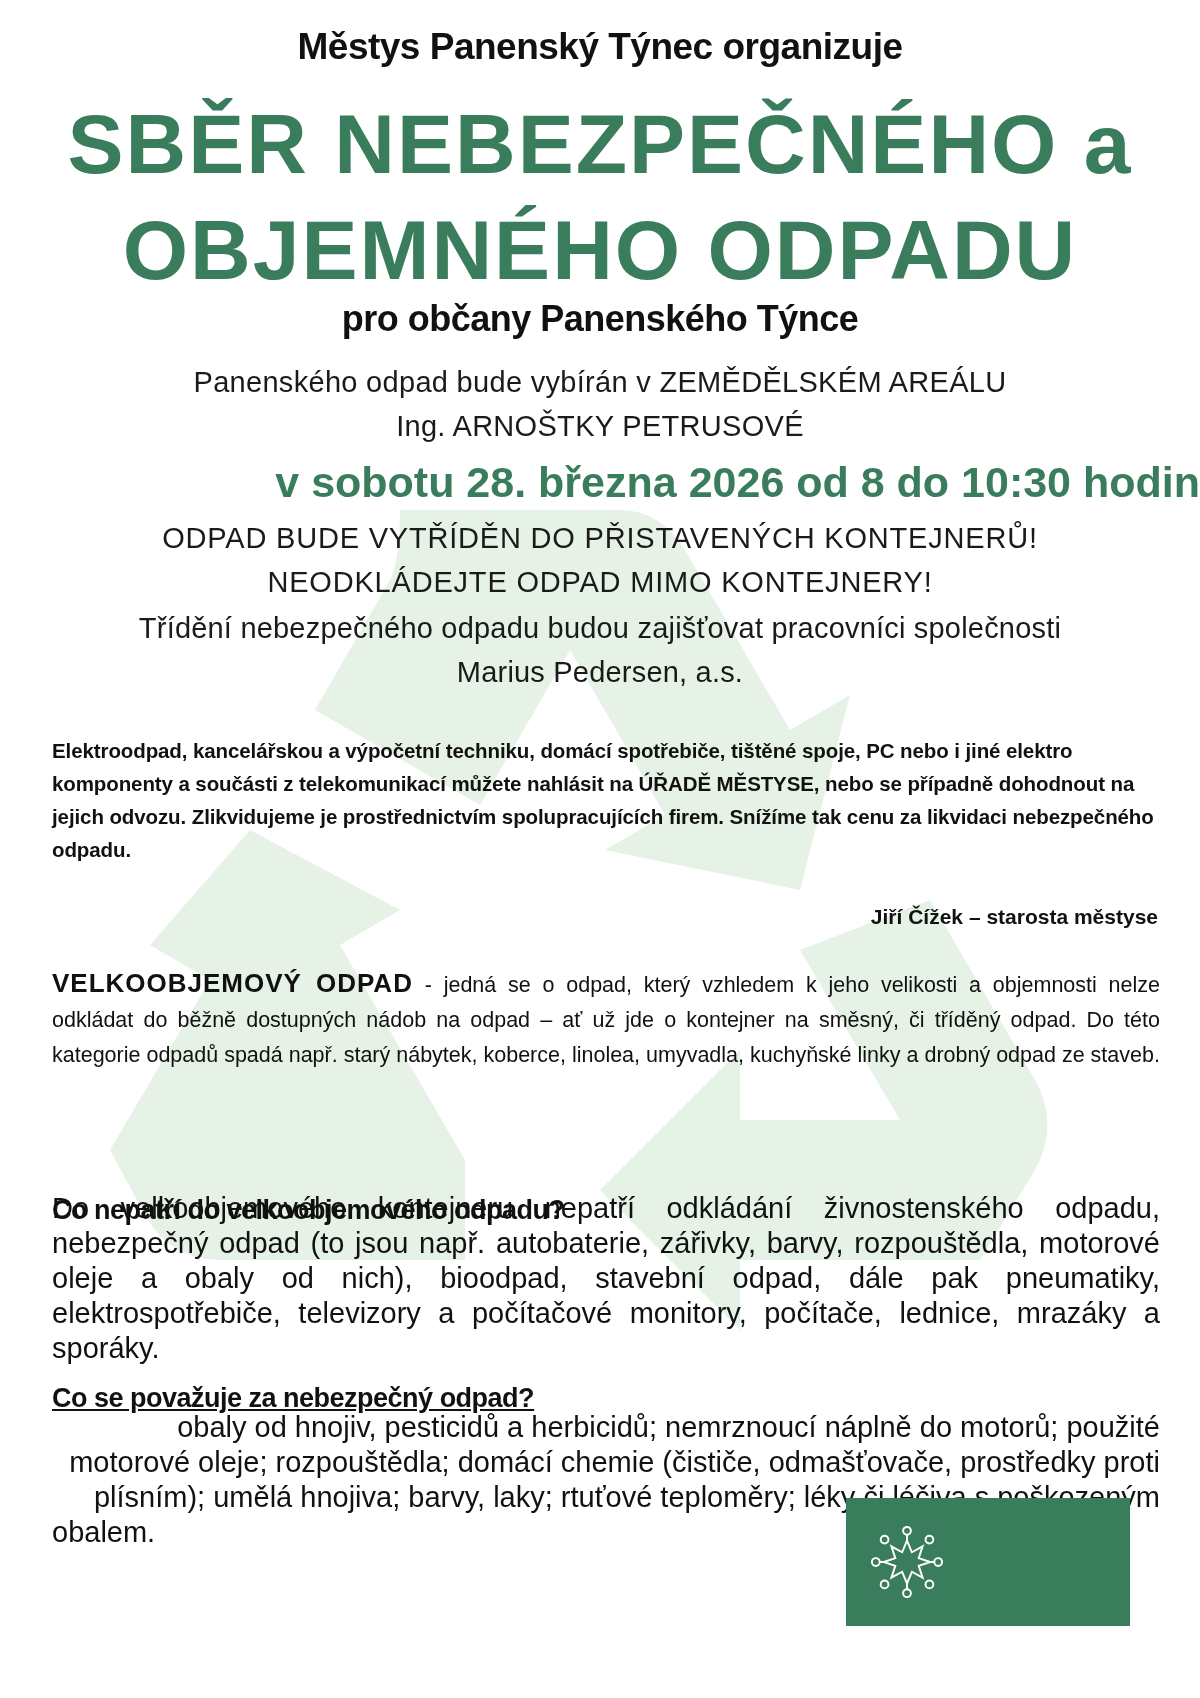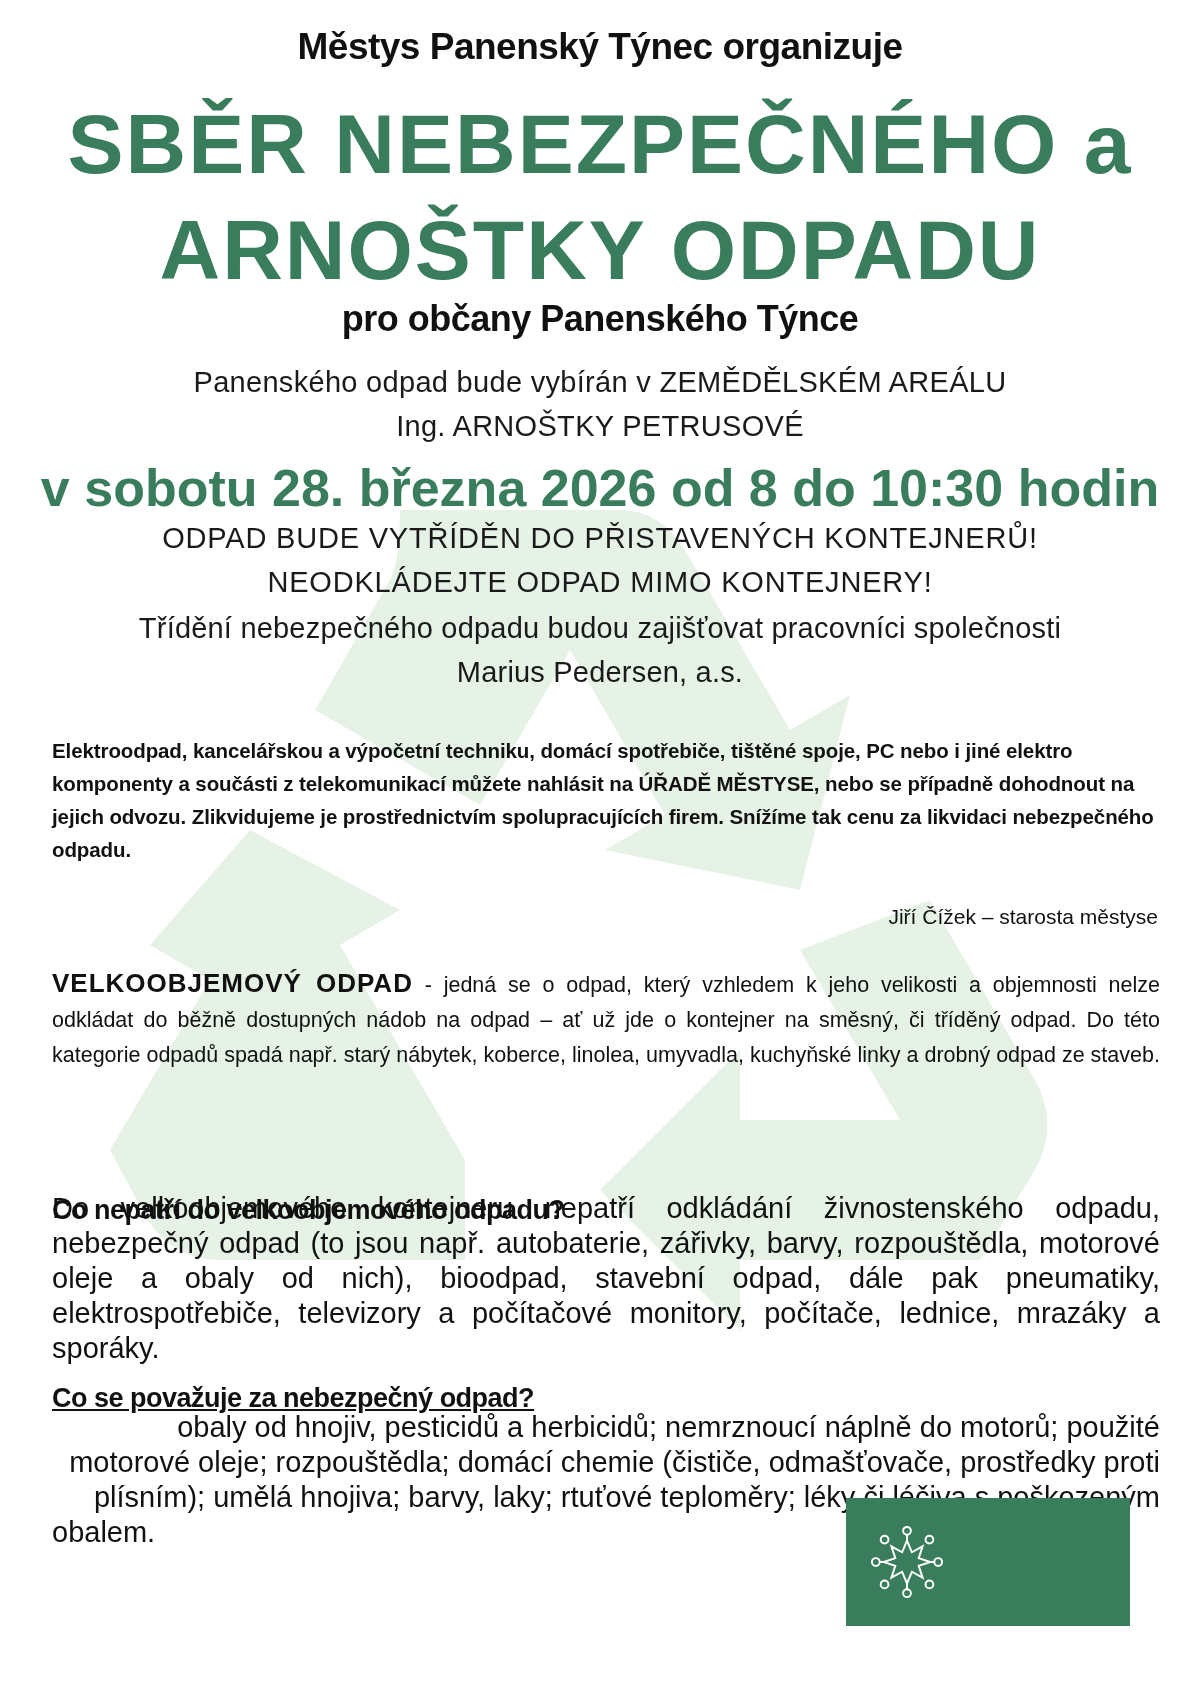--- a/index.html
+++ b/index.html
@@ -24,35 +24,35 @@
       position: absolute; left: 0; top: 298px; width: 1200px;
       font-size: 36px; font-weight: bold; letter-spacing: -0.5px;
     }
     .loc {
       position: absolute; left: 0; width: 1200px; font-size: 29px; letter-spacing: 0.3px; color: #1a1a1a;
     }
     .loc.l1 { top: 366px; }
     .loc.l2 { top: 410px; }
     .date {
       position: absolute; left: 0; top: 458px; width: 1200px; color: #3a7d5c;
-      font-size: 52px; font-weight: bold; letter-spacing: 0;
+      font-size: 43px; font-weight: bold; letter-spacing: 0; text-align: right;
     }
     .notice {
       position: absolute; left: 0; width: 1200px; font-size: 29px; letter-spacing: 0.8px; color: #1a1a1a;
     }
     .notice.n1 { top: 522px; }
     .notice.n2 { top: 566px; }
     .notice.n3 { top: 612px; letter-spacing: 0.2px; }
     .notice.n4 { top: 656px; letter-spacing: 0.2px; }
     .electro {
       position: absolute; left: 52px; top: 734px; width: 1110px;
       font-size: 20.5px; font-weight: bold; line-height: 33px; letter-spacing: -0.1px;
     }
     .signature {
-      position: absolute; right: 42px; top: 905px; font-size: 21px;
+      position: absolute; right: 42px; top: 905px; font-size: 21px; font-weight: bold;
     }
     .velko {
       position: absolute; left: 52px; top: 966px; width: 1108px;
       font-size: 21.5px; line-height: 35px; text-align: justify; text-align-last: left;
     }
     .velko .lead { font-weight: bold; font-size: 26px; letter-spacing: 1px; }
     .h2 {
       position: absolute; left: 52px; font-size: 27px; font-weight: bold; letter-spacing: -0.5px; margin-top: 40px;
     }
     .h2.q1 { top: 1155px; }
@@ -83,21 +83,21 @@
 
     <path d="M830 430 L935 610 Q960 655 935 700 L880 790 L640 790 L640 860 L500 720 L640 580 L640 650 L800 650 L700 480 Z"></path>
 
     <path d="M150 360 L300 440 L240 475 L365 690 L365 790 L120 790 Q70 790 45 745 L10 680 L110 510 L50 475 Z"></path>
   </g>
 </svg>
 
 <div class="content">
   <div class="intro center">Městys Panenský Týnec organizuje</div>
   <div class="title l1 center">SBĚR NEBEZPEČNÉHO a</div>
-  <div class="title l2 center">ARNOŠTKY ODPADU</div>
+  <div class="title l2 center">OBJEMNÉHO ODPADU</div>
   <div class="subtitle center">pro občany Panenského Týnce</div>
 
   <div class="loc l1 center">Panenského odpad bude vybírán v ZEMĚDĚLSKÉM AREÁLU</div>
   <div class="loc l2 center">Ing. ARNOŠTKY PETRUSOVÉ</div>
 
   <div class="date center">v sobotu 28. března 2026 od 8 do 10:30 hodin</div>
 
   <div class="notice n1 center">ODPAD BUDE VYTŘÍDĚN DO PŘISTAVENÝCH KONTEJNERŮ!</div>
   <div class="notice n2 center">NEODKLÁDEJTE ODPAD MIMO KONTEJNERY!</div>
   <div class="notice n3 center">Třídění nebezpečného odpadu budou zajišťovat pracovníci společnosti</div>

